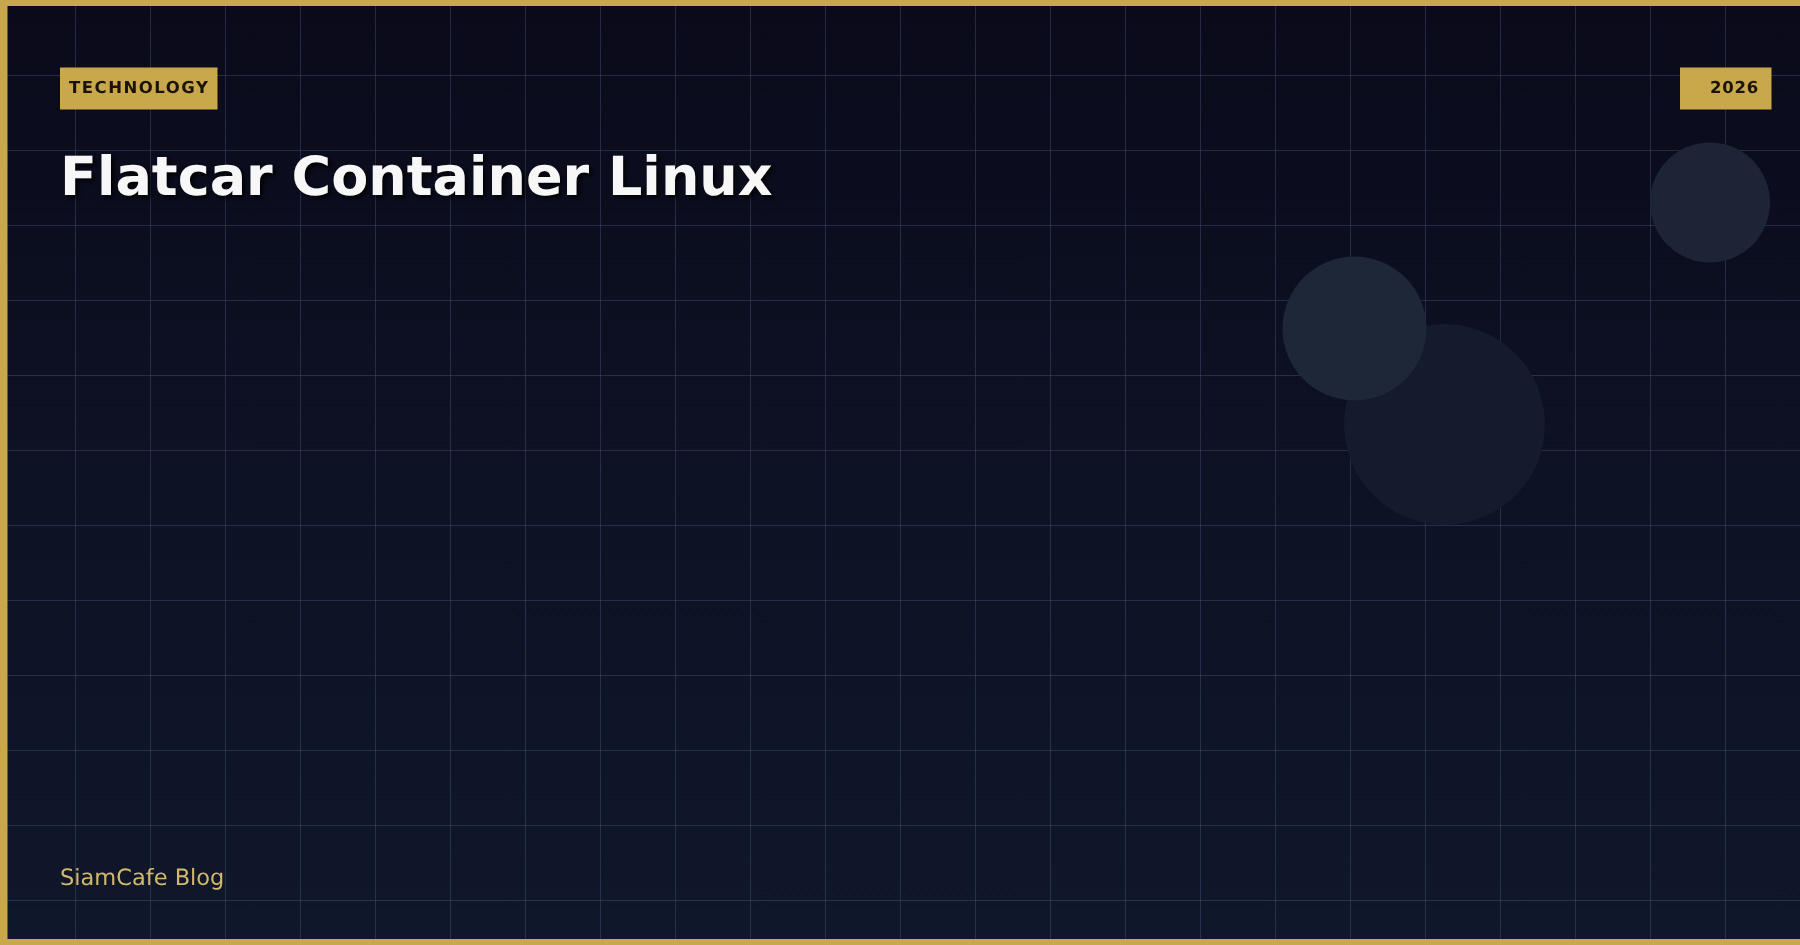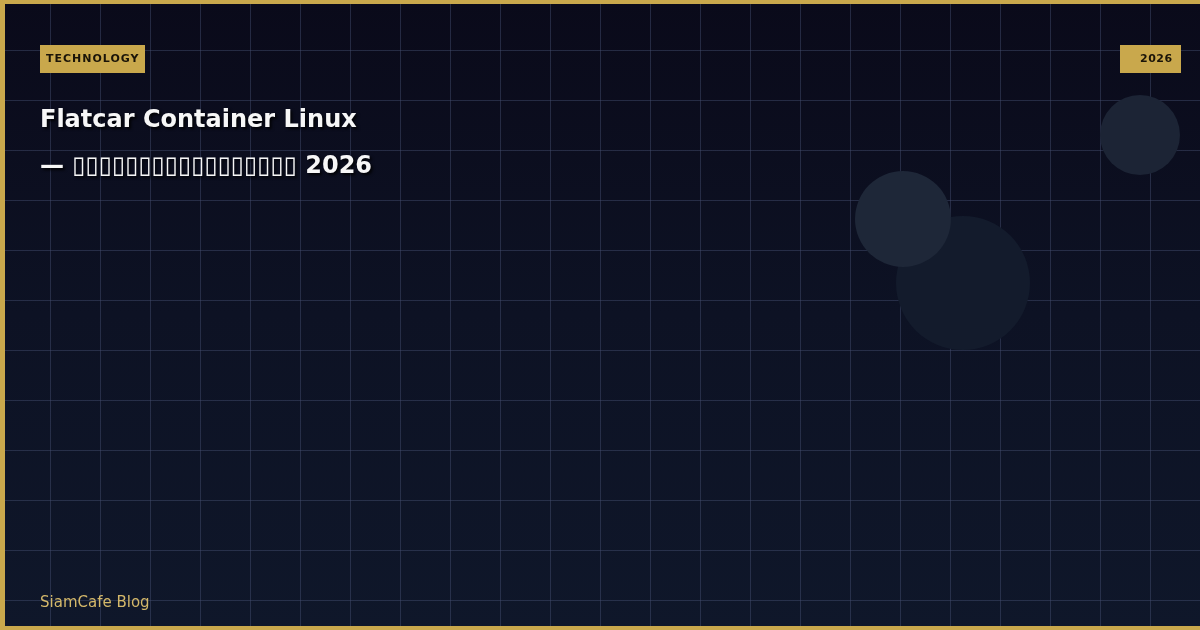--- a/index.html
+++ b/index.html
@@ -72,37 +72,36 @@
 
     .title {
       position: absolute;
       left: 40px;
       top: 96px;
       width: 790px;
       margin: 0;
       color: #f7f7f7;
       font-family: "DejaVu Sans", sans-serif;
       font-weight: bold;
-      font-size: 24px;
+      font-size: 36px;
       line-height: 46px;
       text-shadow: 2px 2px 3px rgba(0, 0, 0, 0.85);
       z-index: 4;
     }
     .title-line { display: block; white-space: nowrap; }
 
     .footer-brand {
       position: absolute;
       left: 40px;
       top: 575px;
       color: #d4b86a;
       font-family: "DejaVu Sans", sans-serif;
       font-size: 15px;
       line-height: 20px;
       z-index: 4;
-      margin-top: 17px;
     }
   </style>
 </head>
 <body>
 
 <div class="card">
   <div class="grid"></div>
 
   <div class="border-top"></div>
   <div class="border-left"></div>
@@ -110,17 +109,16 @@
 
   <div class="circle circle-large"></div>
   <div class="circle circle-small"></div>
   <div class="circle circle-corner"></div>
 
   <div class="badge badge-category">TECHNOLOGY</div>
   <div class="badge badge-year">2026</div>
 
   <h1 class="title">
     <span class="title-line">Flatcar Container Linux</span>
-    <span class="title-line">— ▯▯▯▯▯▯▯▯▯▯▯▯▯▯▯▯▯ 2026</span>
   </h1>
 
   <div class="footer-brand">SiamCafe Blog</div>
 </div>
 
 </body></html>

